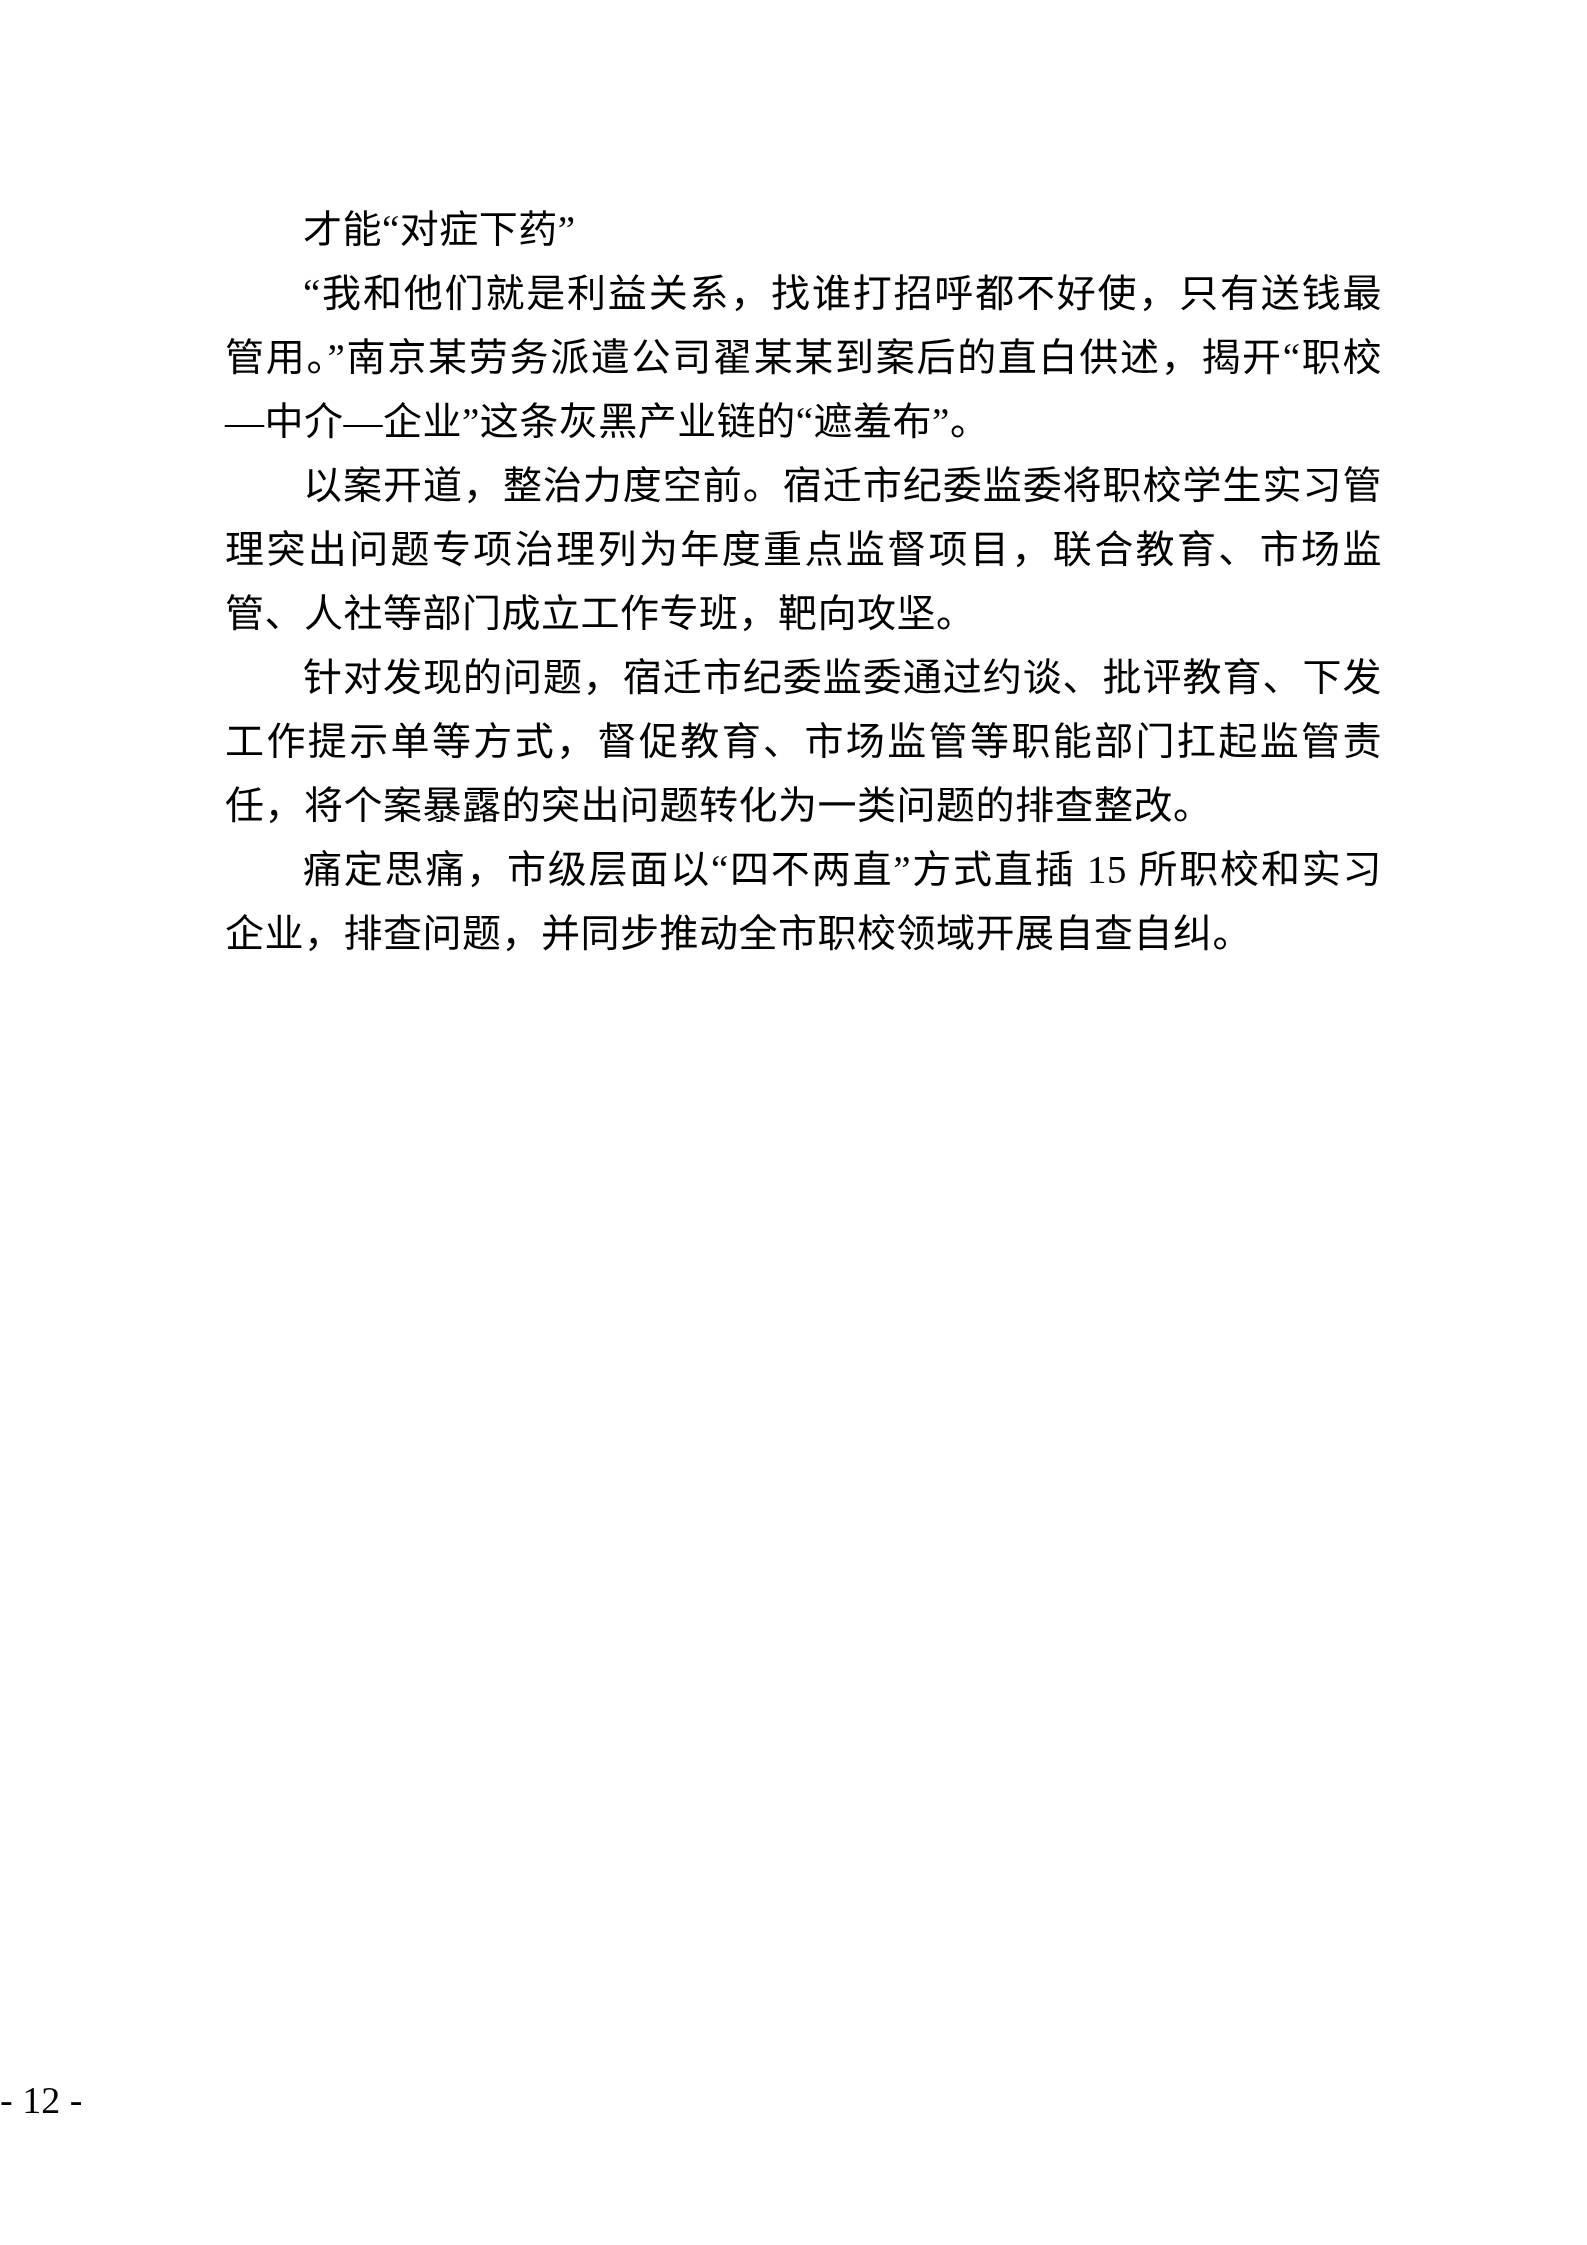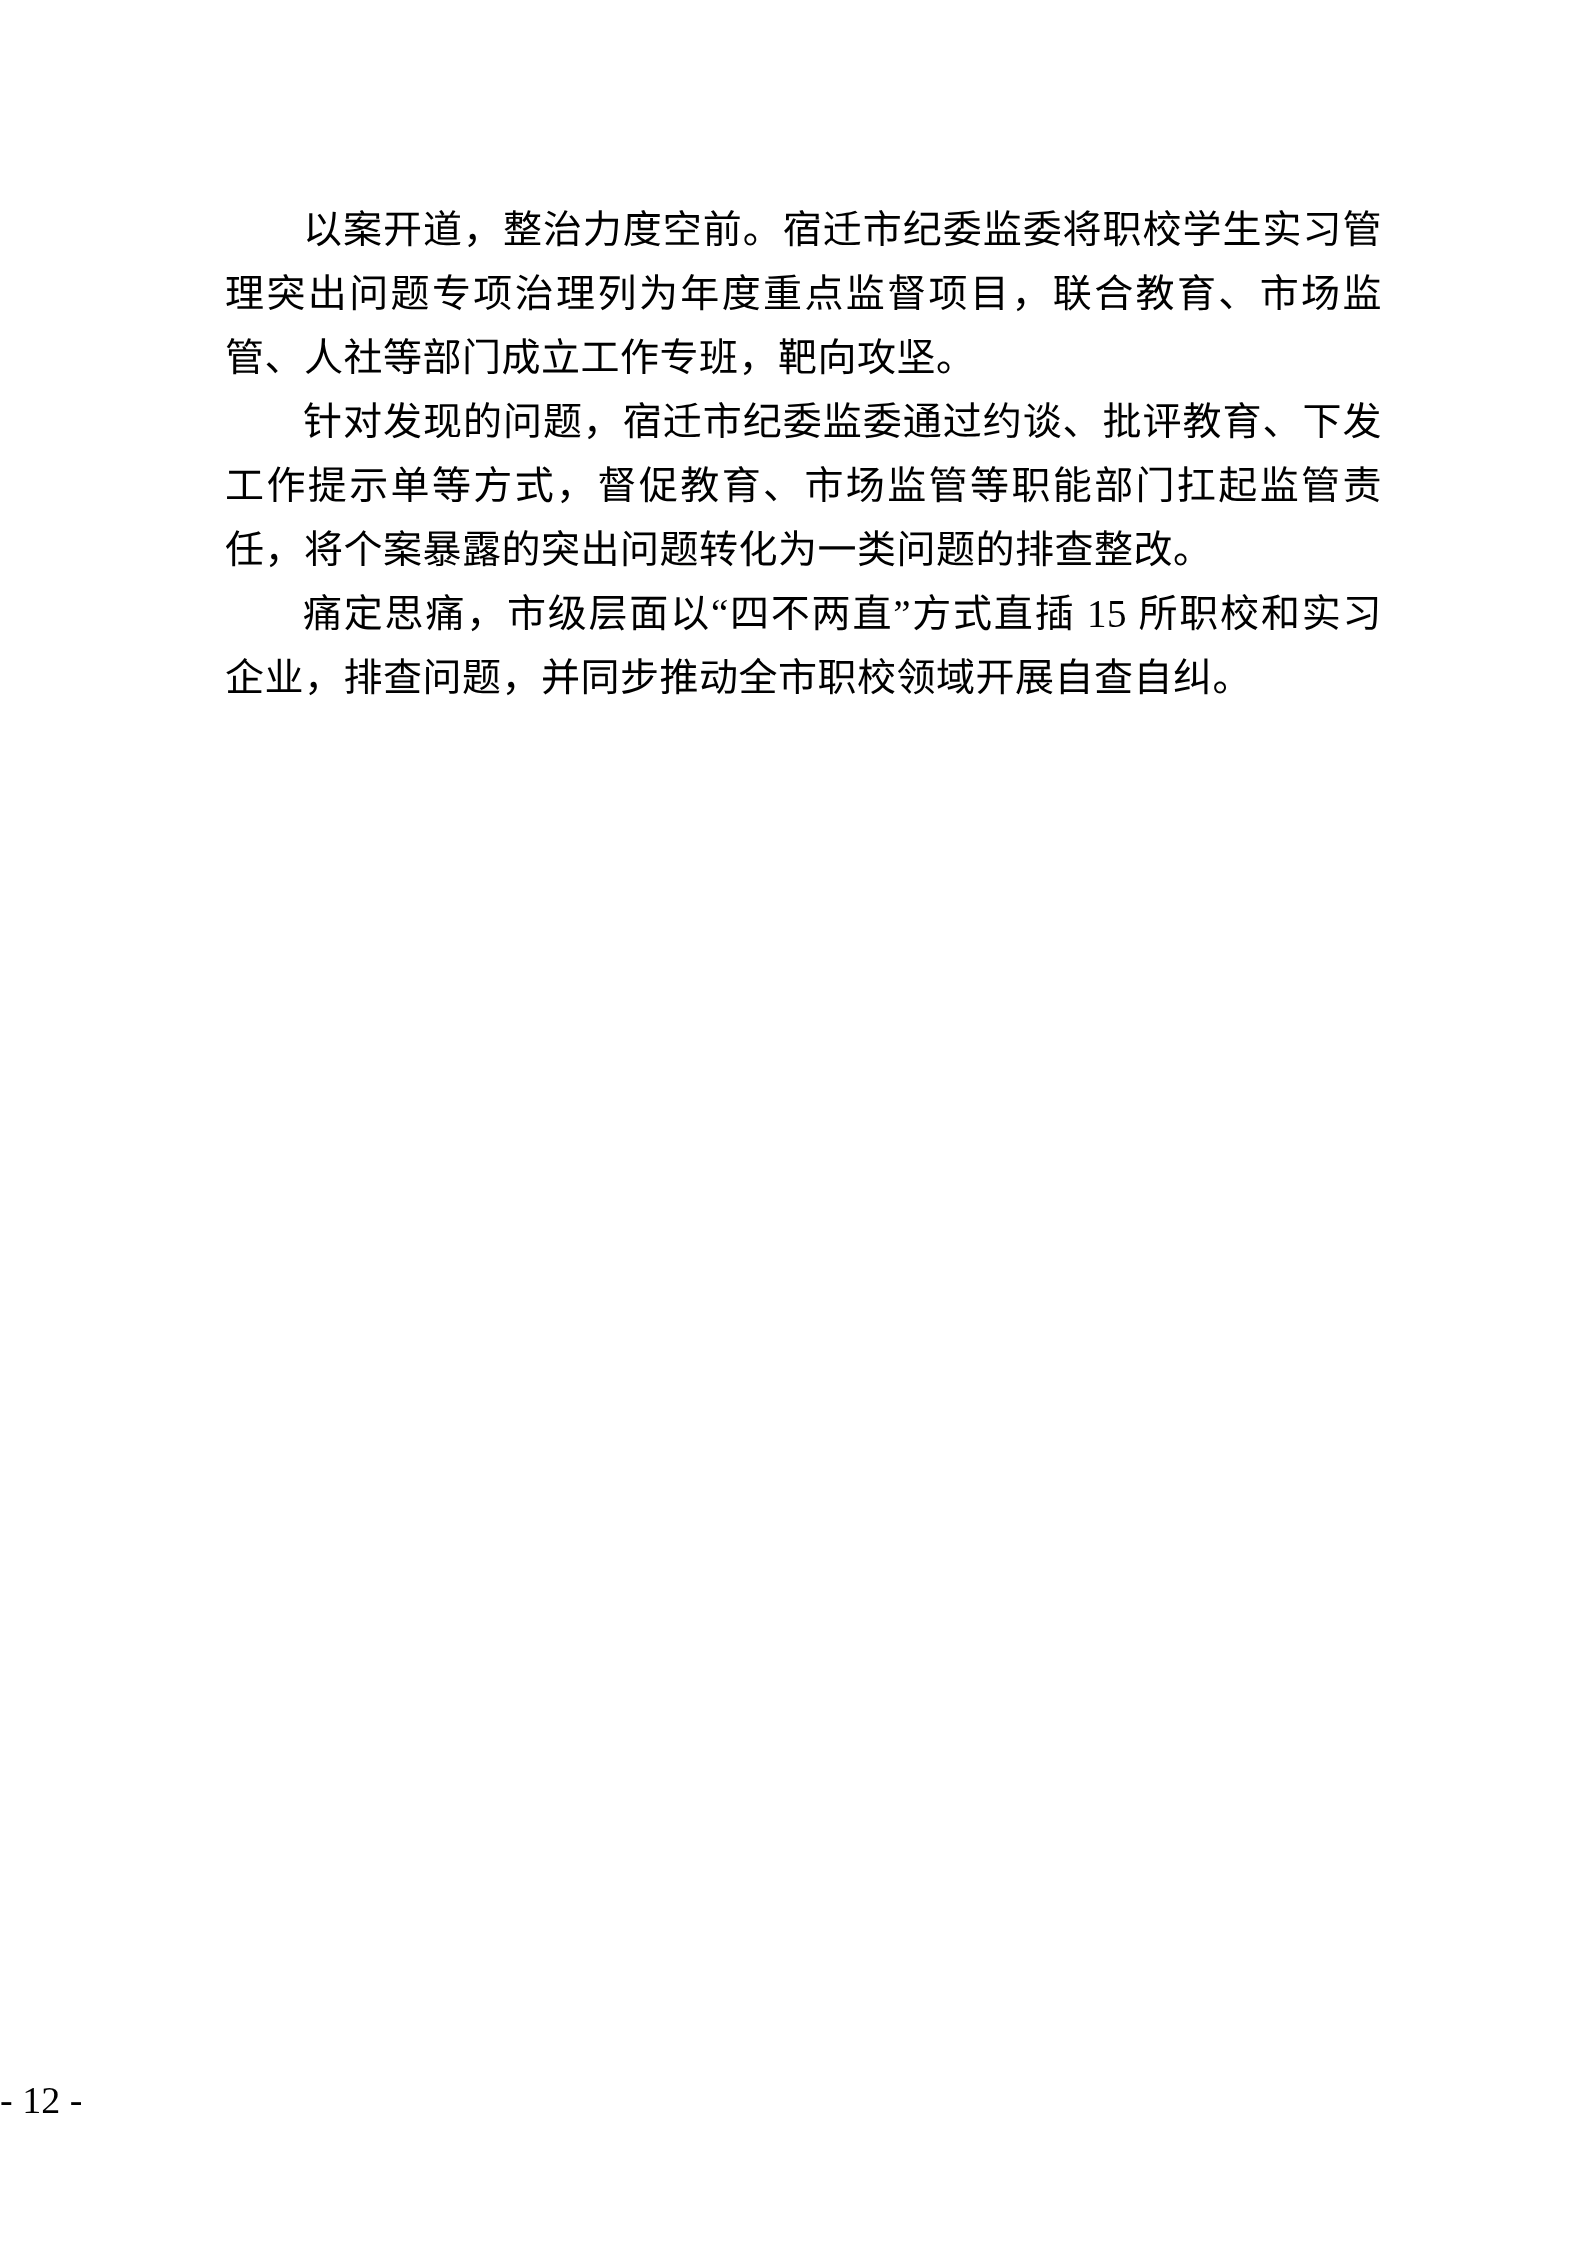--- a/index.html
+++ b/index.html
@@ -39,18 +39,20 @@
     font-size: 38px;
     line-height: 44px;
     color: #000000;
   }
 </style>
 </head>
 <body>
 
 <div class="page">
   <main class="text-block">
+    <p>才能“对症下药”</p>
+    <p>“我和他们就是利益关系，找谁打招呼都不好使，只有送钱最管用。”南京某劳务派遣公司翟某某到案后的直白供述，揭开“职校—中介—企业”这条灰黑产业链的“遮羞布”。</p>
     <p>以案开道，整治力度空前。宿迁市纪委监委将职校学生实习管理突出问题专项治理列为年度重点监督项目，联合教育、市场监管、人社等部门成立工作专班，靶向攻坚。</p>
     <p>针对发现的问题，宿迁市纪委监委通过约谈、批评教育、下发工作提示单等方式，督促教育、市场监管等职能部门扛起监管责任，将个案暴露的突出问题转化为一类问题的排查整改。</p>
     <p>痛定思痛，市级层面以“四不两直”方式直插 15 所职校和实习企业，排查问题，并同步推动全市职校领域开展自查自纠。</p>
   </main>
   <div class="footer">- 12 -</div>
 </div>
 
 </body></html>

